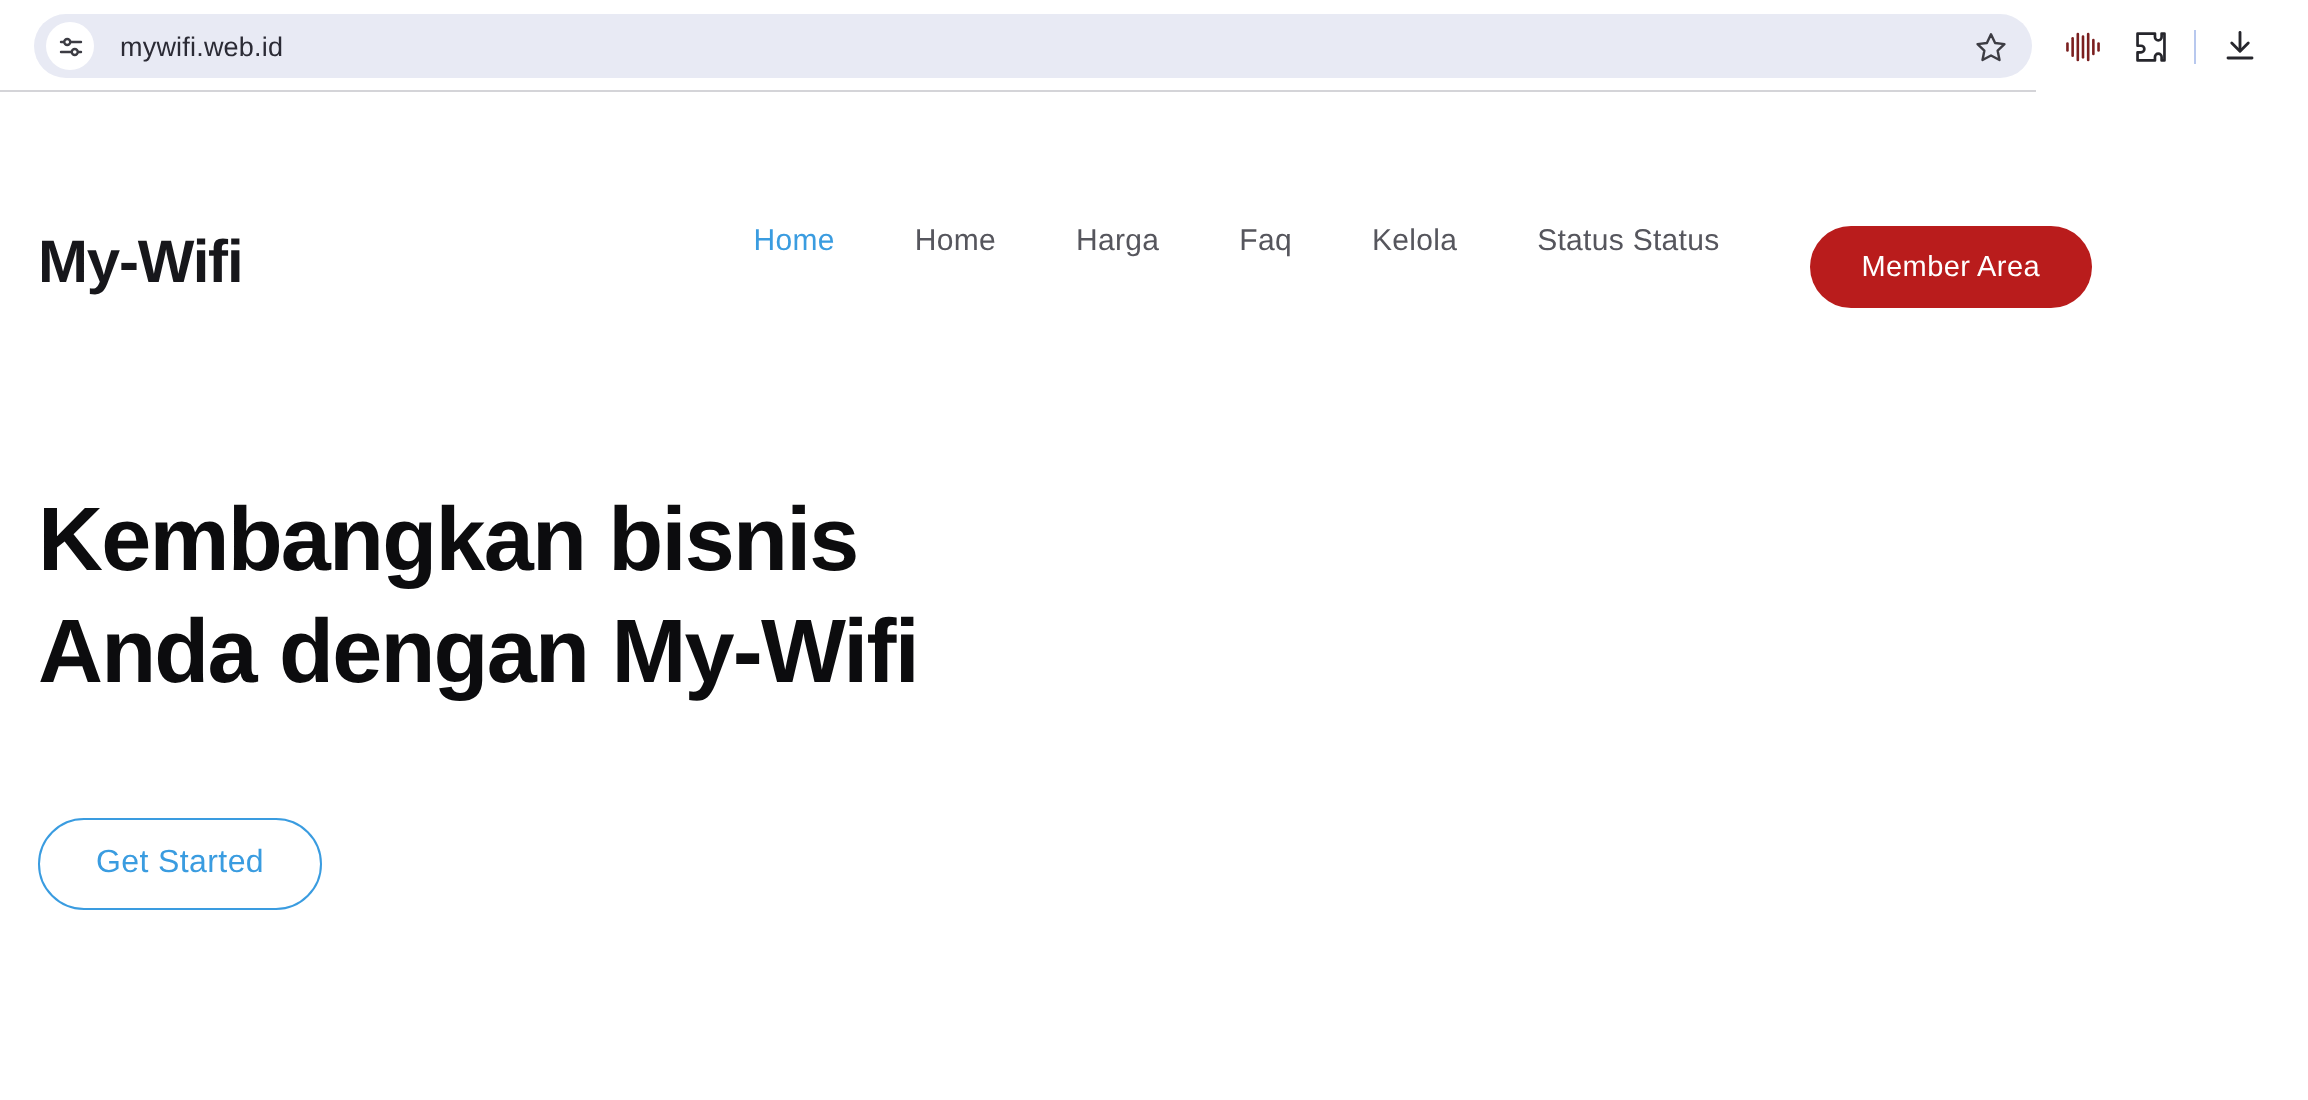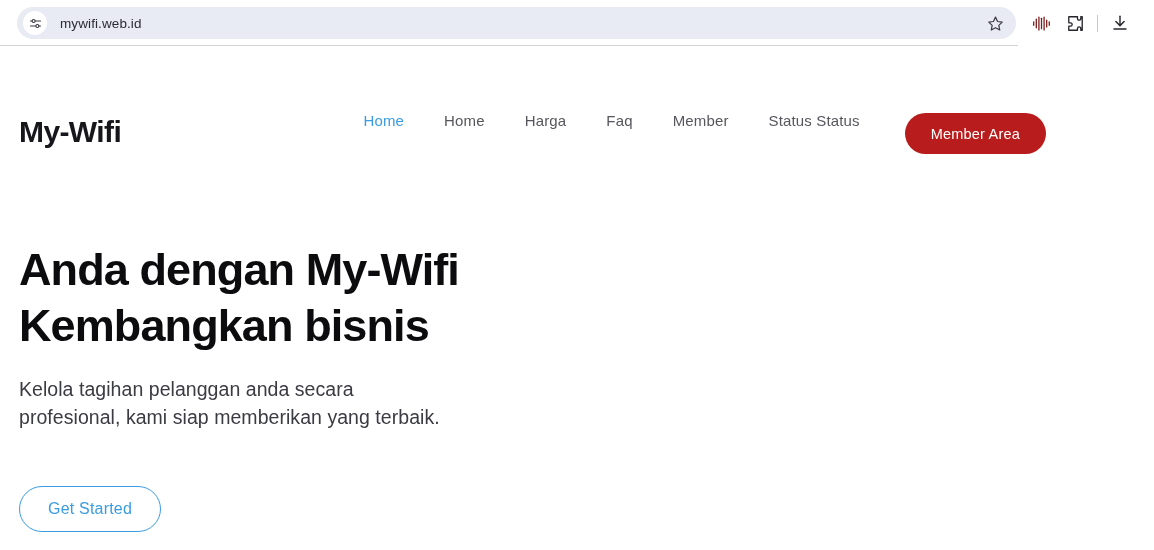--- a/index.html
+++ b/index.html
@@ -258,33 +258,29 @@
 
   <div class="site-header">
 
     <div class="brand">My-Wifi</div>
 
     <nav class="navbar">
       <a class="nav-link active" href="#">Home</a>
       <a class="nav-link" href="#">Home</a>
       <a class="nav-link" href="#">Harga</a>
       <a class="nav-link" href="#">Faq</a>
-      <a class="nav-link" href="#">Member</a>
+      <a class="nav-link" href="#">Kelola</a>
       <a class="nav-link" href="#">Status Status</a>
       <button class="member-btn">Member Area</button>
     </nav>
   </div>
 
   <div class="hero">
 
     <h1 class="hero-title">
+      <span>Kembangkan bisnis</span>
       <span>Anda dengan My-Wifi</span>
-      <span>Kembangkan bisnis</span>
     </h1>
 
-    <p class="hero-sub">
-      <span>Kelola tagihan pelanggan anda secara</span>
-      <span>profesional, kami siap memberikan yang terbaik.</span>
-    </p>
 
     <button class="get-started-btn">Get Started</button>
   </div>
 </div>
 
 </body></html>

